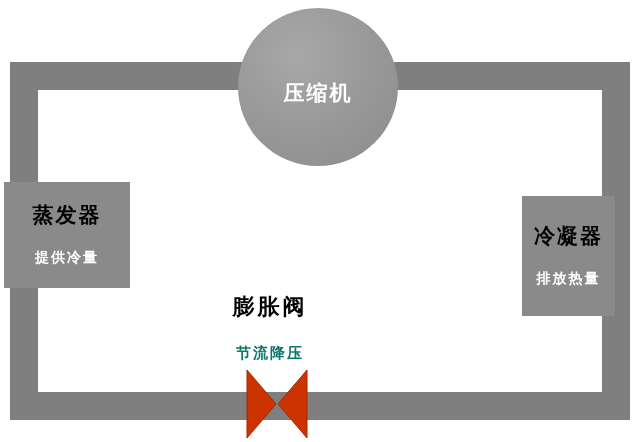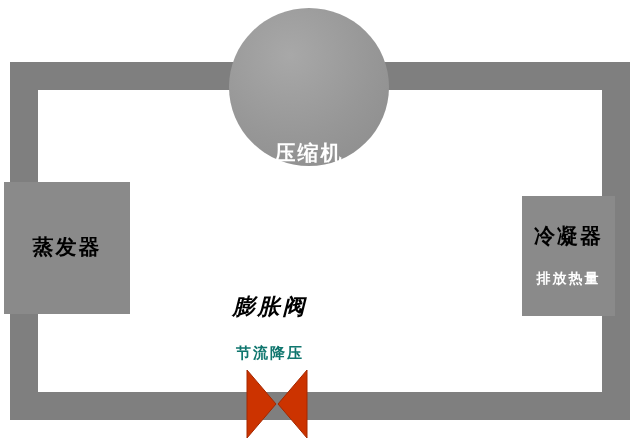--- a/index.html
+++ b/index.html
@@ -28,29 +28,28 @@
   
   .node {
     position: absolute;
     display: flex;
     flex-direction: column;
     align-items: center;
     justify-content: center;
     text-align: center;
   }
   .node-compressor {
-    left: 229px; top: 8px;
+    left: 238px; top: 8px;
     width: 160px; height: 158px;
     border-radius: 50%;
     background: radial-gradient(circle at 38% 30%, #a8a8a8 0%, #979797 55%, #8b8b8b 100%);
-    justify-content: flex-end;
   }
   .node-evaporator {
     left: 4px; top: 182px;
-    width: 126px; height: 132px;
+    width: 126px; height: 106px;
     background: #8a8a8a;
   }
   .node-condenser {
     left: 522px; top: 196px;
     width: 93px; height: 120px;
     background: #8a8a8a;
   }
   .node-title {
     font-size: 21px;
     font-weight: bold;
@@ -71,21 +70,20 @@
   
   .valve-title {
     position: absolute;
     left: 195px; top: 292px;
     width: 150px;
     text-align: center;
     font-size: 22px;
     font-weight: bold;
     color: #000000;
     letter-spacing: 3px;
-    font-style: italic;
   }
   .valve-sub {
     position: absolute;
     left: 198px; top: 344px;
     width: 144px;
     text-align: center;
     font-size: 15px;
     font-weight: bold;
     color: #0f766e;
     letter-spacing: 2px;
@@ -105,20 +103,21 @@
   <div class="pipe pipe-bottom"></div>
   <div class="pipe pipe-left"></div>
   <div class="pipe pipe-right"></div>
 
   <div class="node node-compressor">
     <div class="node-title on-circle">压缩机</div>
   </div>
 
   <div class="node node-evaporator">
     <div class="node-title">蒸发器</div>
+    <div class="node-sub">提供冷量</div>
   </div>
 
   <div class="node node-condenser">
     <div class="node-title">冷凝器</div>
     <div class="node-sub">排放热量</div>
   </div>
 
   <div class="valve-title">膨胀阀</div>
   <div class="valve-sub">节流降压</div>
 

